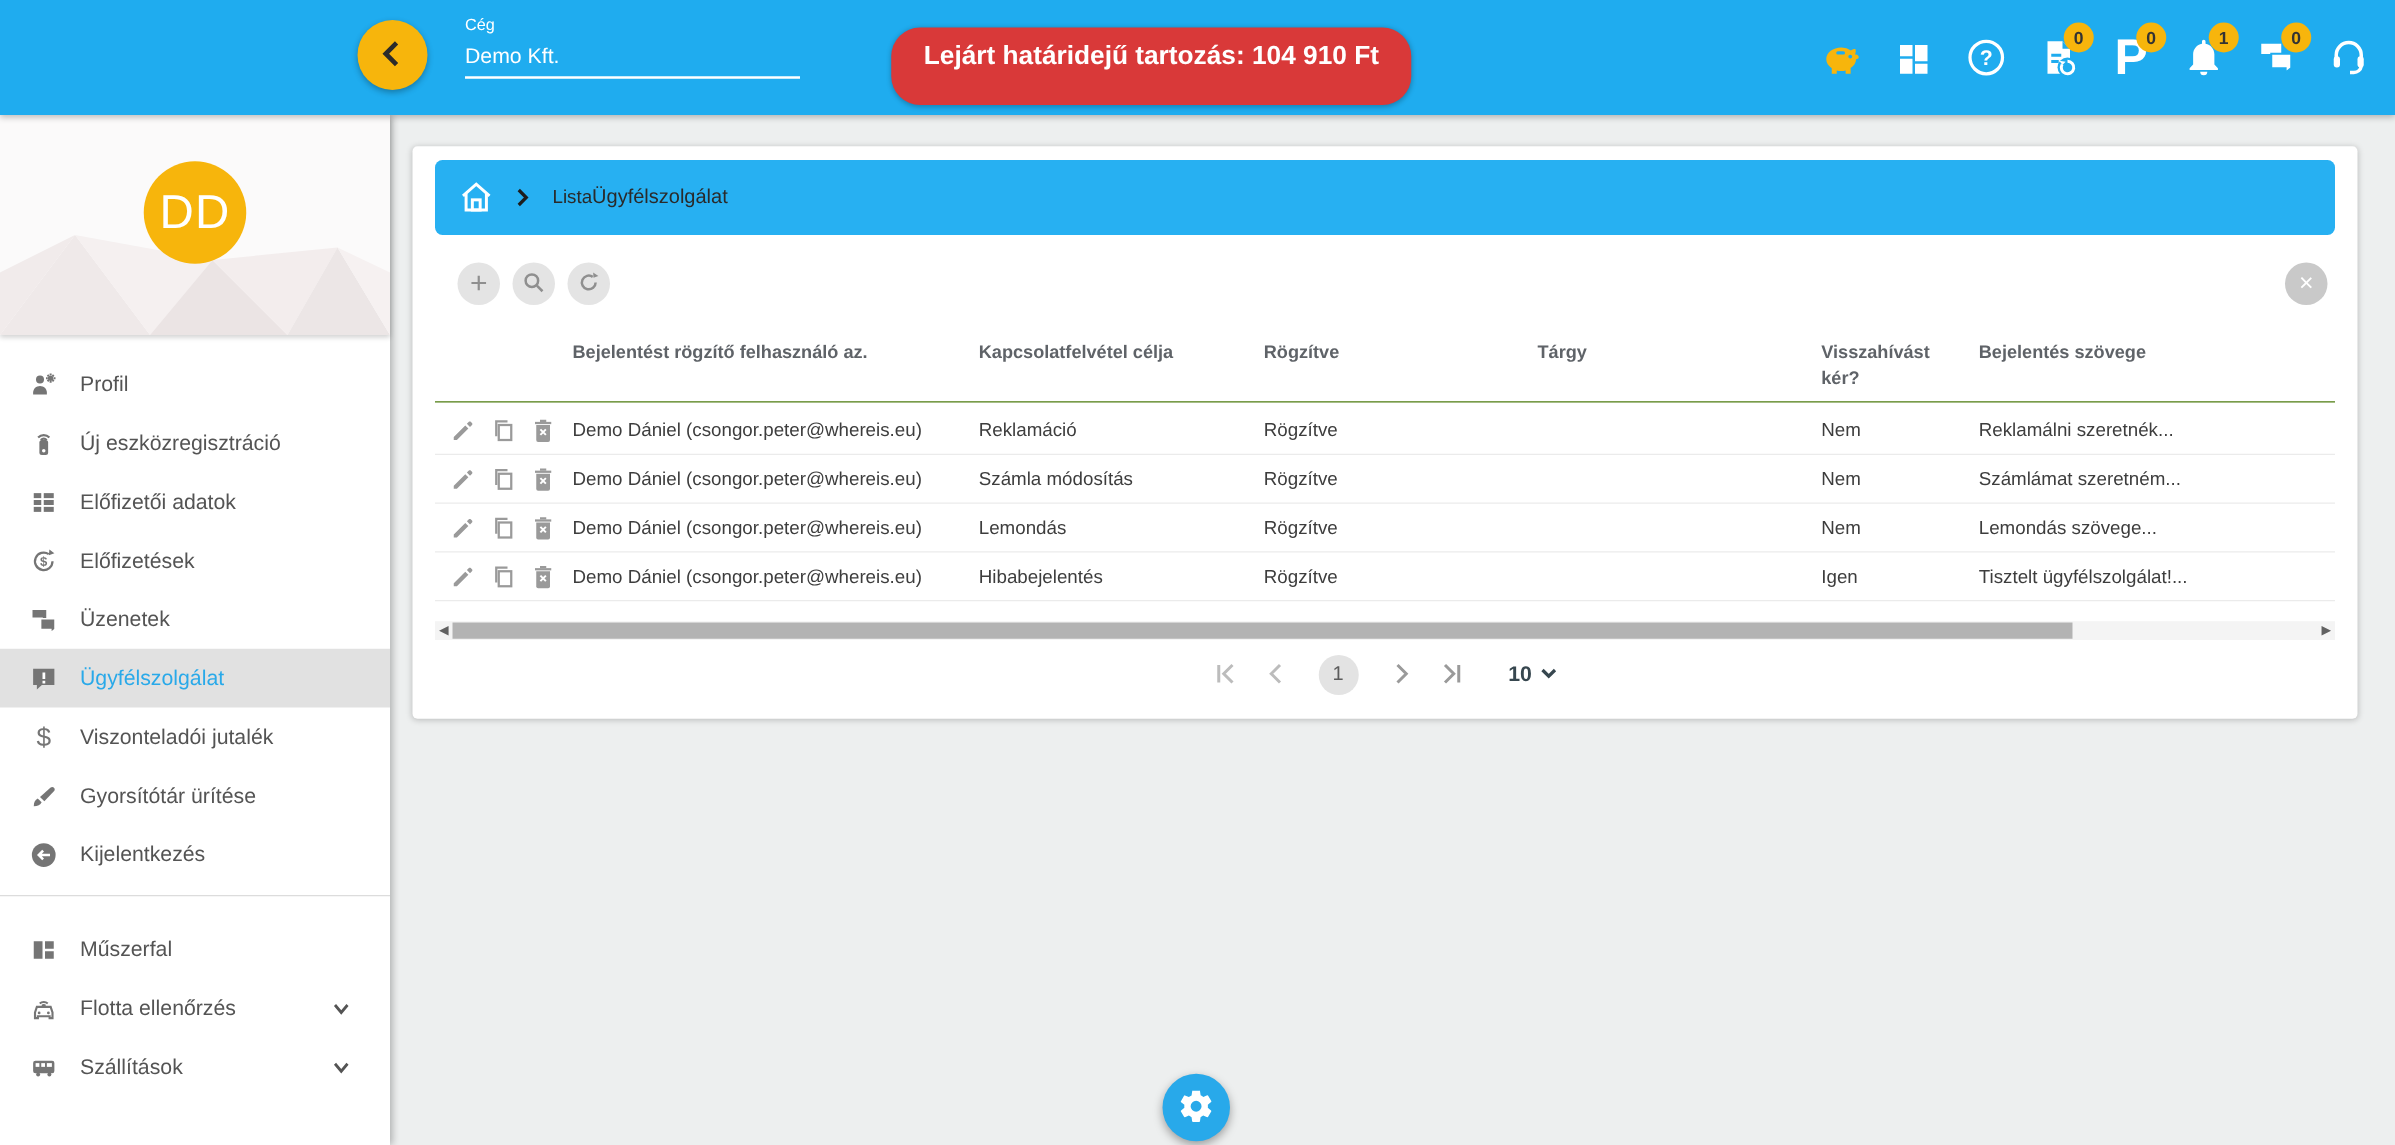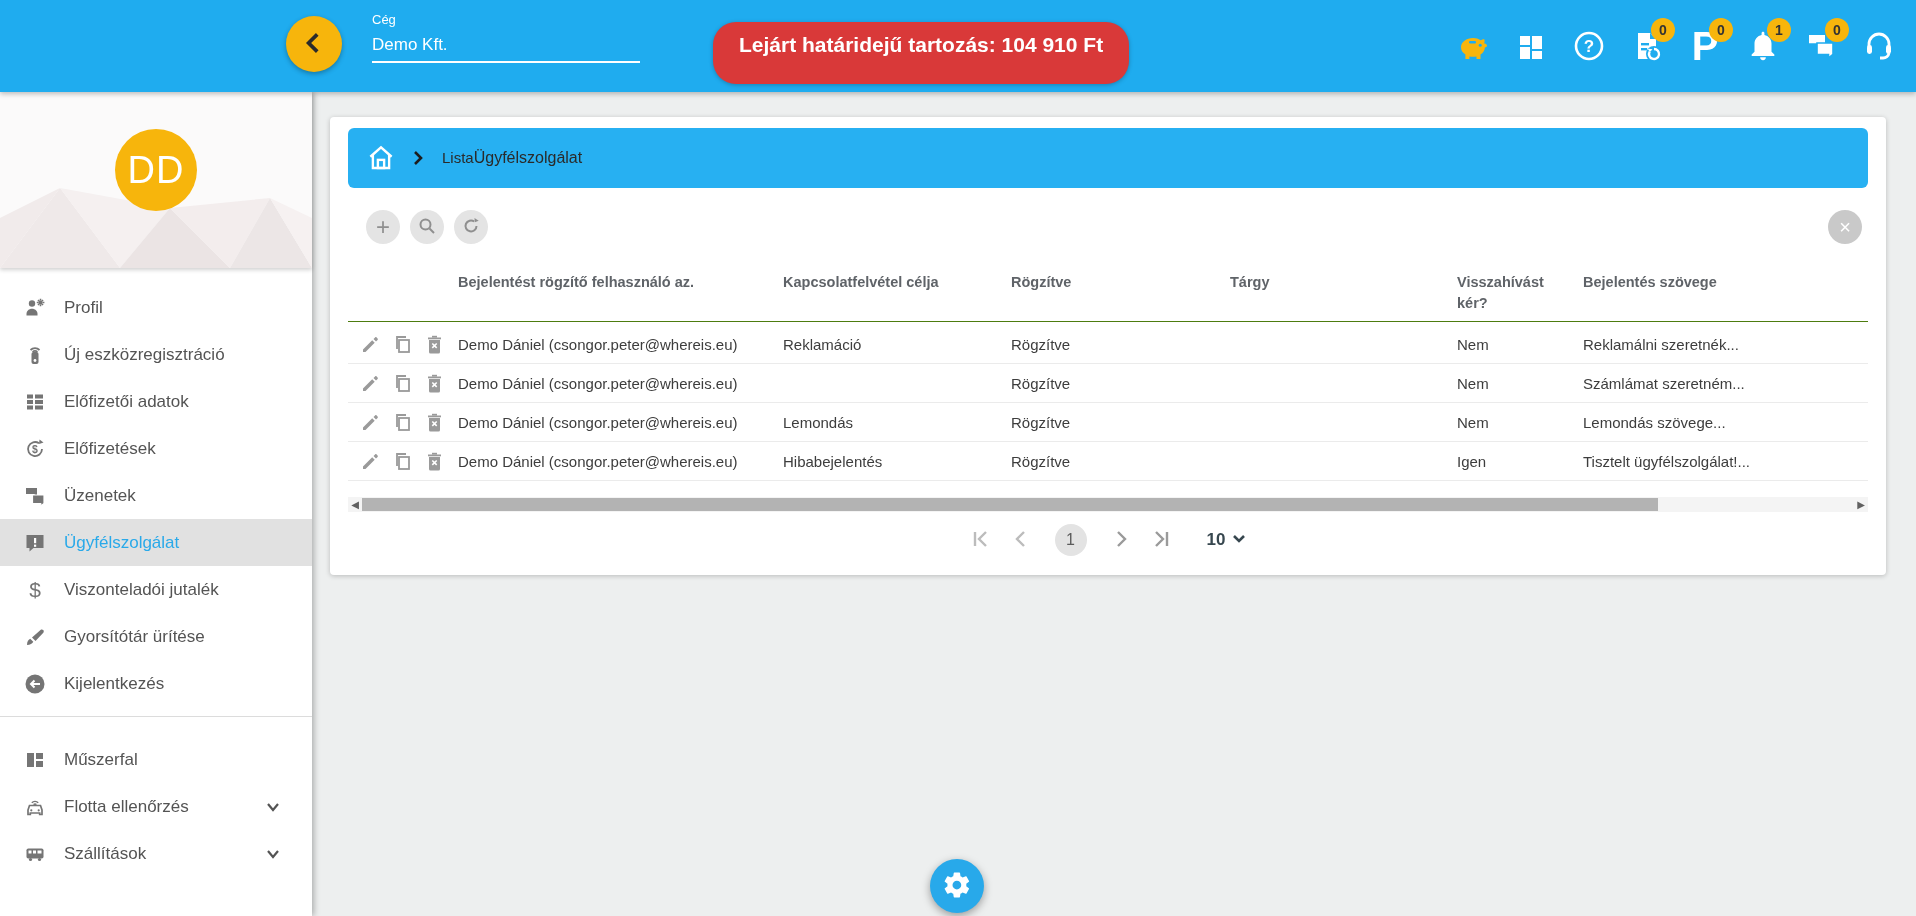--- a/index.html
+++ b/index.html
@@ -443,20 +443,21 @@
               <path d="M5 15V3h9"></path>
             </svg></button>
         <button class="act"><svg viewBox="0 0 21 21">
               <path d="M5 6h11v12a1.5 1.5 0 0 1-1.5 1.5h-8A1.5 1.5 0 0 1 5 18z" fill="currentColor"></path>
               <rect x="4" y="3.5" width="13" height="1.8" fill="currentColor"></rect>
               <rect x="8" y="1.8" width="5" height="1.8" fill="currentColor"></rect>
               <path d="M8.3 9.5l4.4 4.4M12.7 9.5l-4.4 4.4" stroke="#fff" stroke-width="1.6"></path>
             </svg></button>
       </span>
       <span class="td c-user">Demo Dániel (csongor.peter@whereis.eu)</span>
+      <span class="td c-purpose">Számla módosítás</span>
       <span class="td c-status">Rögzítve</span>
       <span class="td c-subject"></span>
       <span class="td c-callback">Nem</span>
       <span class="td c-text">Számlámat szeretném...</span>
     </div>
 
     <div class="trow" style="top:286px">
       <span class="row-actions">
         <button class="act"><svg viewBox="0 0 21 21" fill="currentColor">
               <path d="M3 15.5l9.2-9.2 2.5 2.5L5.5 18H3v-2.5zM13.5 5l1.6-1.6c.4-.4 1.1-.4 1.5 0l1 1c.4.4.4 1.1 0 1.5L16 7.5z"></path>

